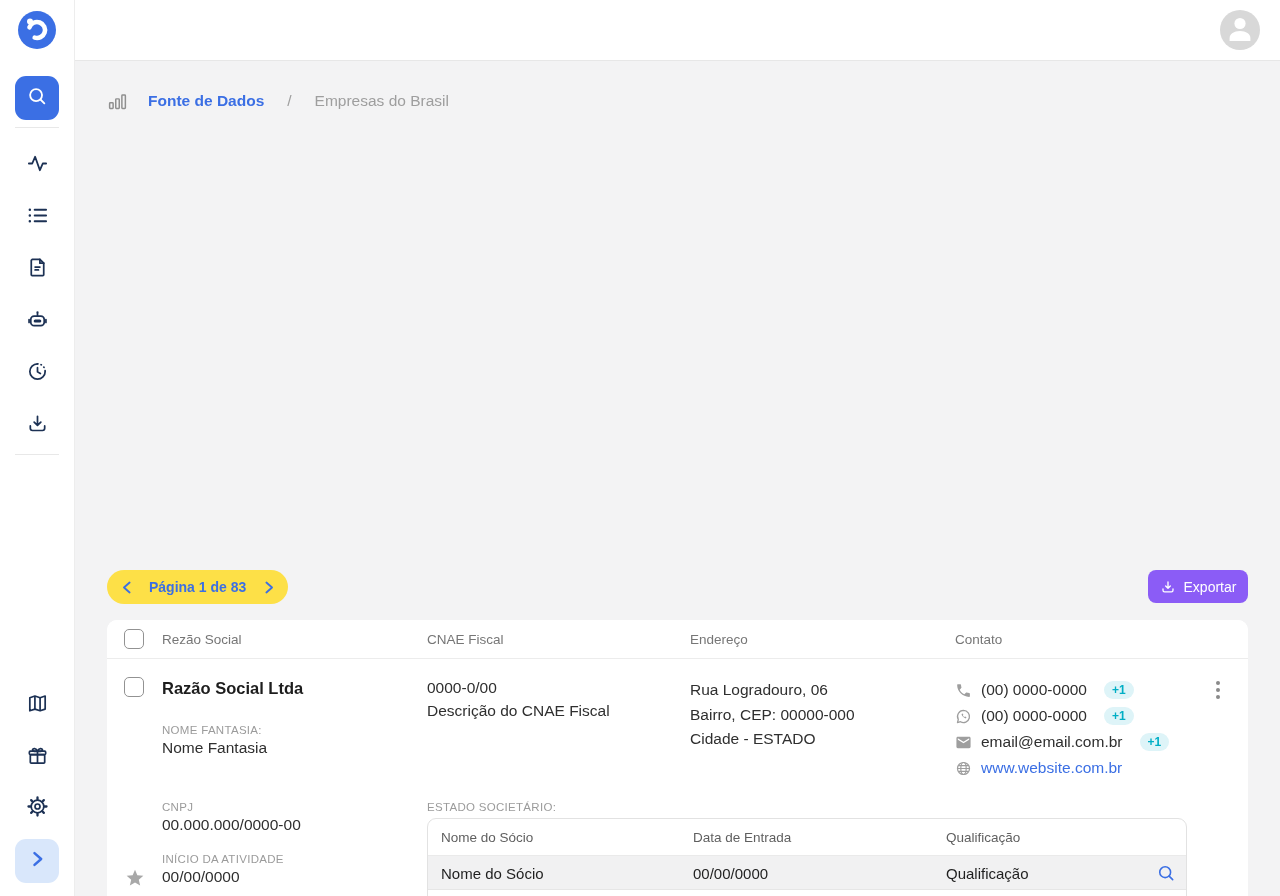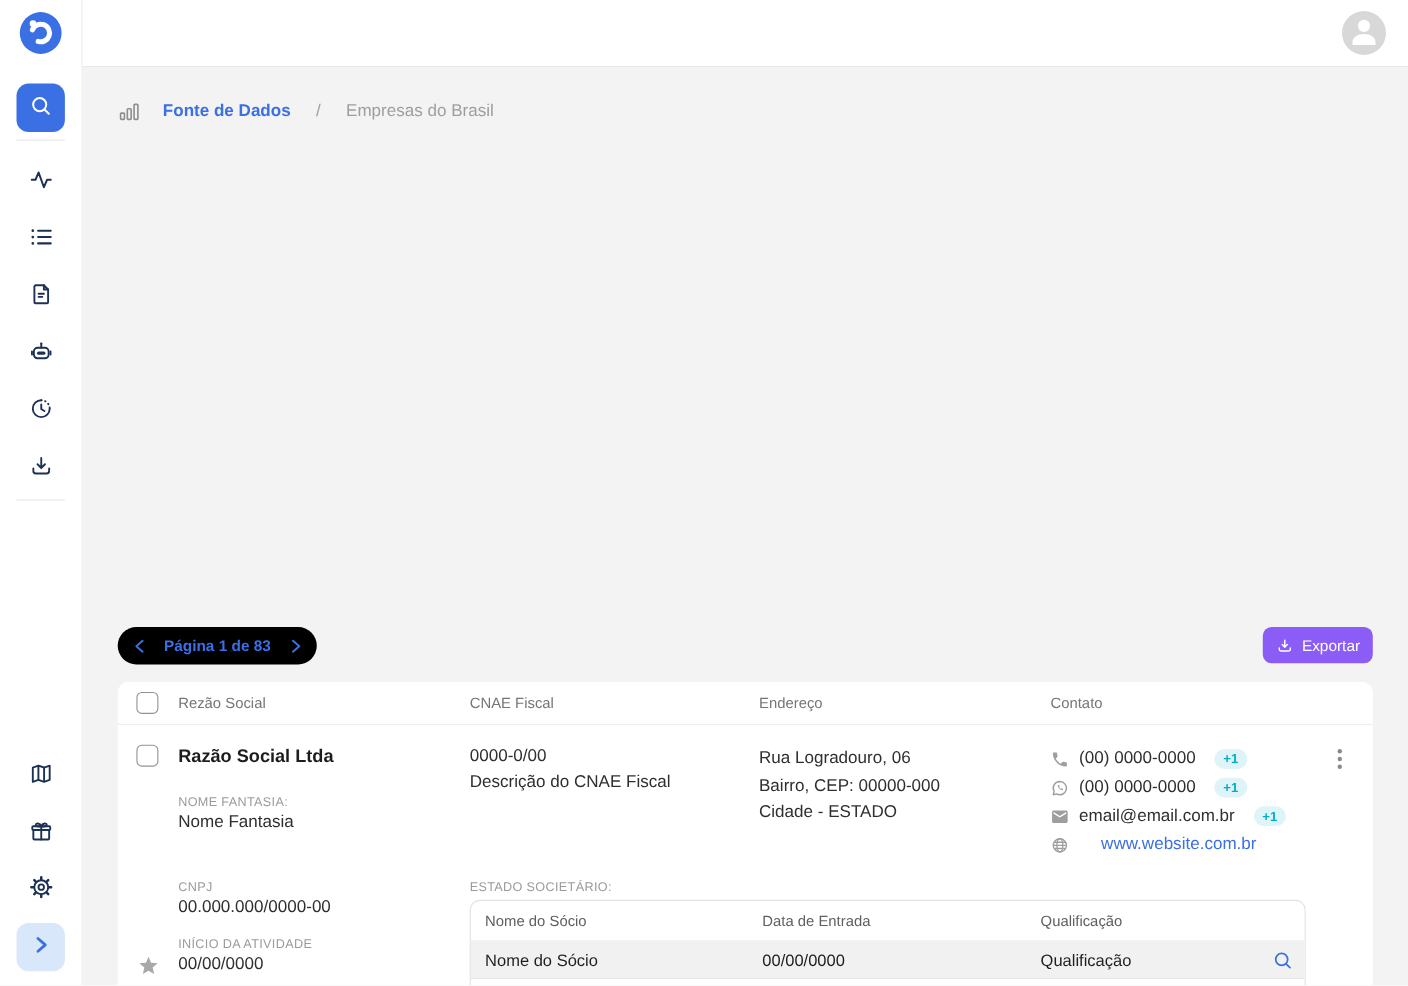--- a/index.html
+++ b/index.html
@@ -17,37 +17,37 @@
   .expand-btn { position:absolute; left:15px; top:839px; width:44px; height:44px; background:#d9e7fb; border-radius:11px; display:flex; align-items:center; justify-content:center; cursor:pointer; }
   
   .topbar { position:absolute; left:75px; top:0; width:1205px; height:61px; background:#fff; border-bottom:1px solid #e7e7e7; z-index:2; }
   .avatar { position:absolute; right:20px; top:10px; width:40px; height:40px; border-radius:50%; background:#d8d8d8; display:flex; align-items:center; justify-content:center; cursor:pointer; }
   
   .breadcrumb { position:absolute; left:107px; top:90px; height:22px; display:flex; align-items:center; gap:20px; font-size:15.5px; }
   .bc-primary { color:#3b6fe4; font-weight:700; cursor:pointer; }
   .bc-sep { color:#9e9e9e; padding:0 3px; }
   .bc-secondary { color:#9e9e9e; }
   
-  .pagination { position:absolute; left:107px; top:570px; height:34px; background:#000000; border-radius:17px; display:flex; align-items:center; padding:0 11px; gap:9px; }
+  .pagination { position:absolute; left:107px; top:570px; height:34px; background:#fde047; border-radius:17px; display:flex; align-items:center; padding:0 11px; gap:9px; }
   .pag-label { font-size:14px; font-weight:700; color:#3b6fe4; padding:0 4px; }
   .pag-chev { width:18px; height:18px; cursor:pointer; display:flex; align-items:center; justify-content:center; }
   .export-btn { position:absolute; left:1148px; top:570px; width:100px; height:33px; background:#8b5cf6; border:none; border-radius:8px; color:#fff; display:flex; align-items:center; justify-content:center; gap:8px; font-size:14px; font-family:inherit; cursor:pointer; }
   
   .card { position:absolute; left:107px; top:620px; width:1141px; height:276px; background:#fff; border-radius:10px 10px 0 0; overflow:hidden; }
   .thead { position:absolute; left:0; top:0; width:1141px; height:39px; border-bottom:1px solid #ececec; background:#fff; }
   .th { position:absolute; top:0; height:39px; display:flex; align-items:center; font-size:13.5px; color:#767676; }
   .checkbox { width:20px; height:20px; border:1.5px solid #929292; border-radius:5px; background:transparent; cursor:pointer; }
   .abs { position:absolute; }
   .mini-label { font-size:11.5px; color:#9b9b9b; letter-spacing:.3px; }
   .val { font-size:15.5px; color:#2f2f2f; }
   .company { font-size:16.5px; font-weight:700; color:#1d1d1d; }
   .badge { display:inline-block; font-size:12px; font-weight:700; color:#00aec5; background:#def4f8; padding:2px 8px; border-radius:10px; margin-left:8px; vertical-align:1px; cursor:pointer; }
   .addr-line { font-size:15.5px; color:#2f2f2f; line-height:24.5px; }
   .contact-row { display:flex; align-items:center; height:26px; gap:9px; font-size:15.5px; color:#2f2f2f; }
-  .link { color:#3b6fe4; cursor:pointer;margin-left:20px; }
+  .link { color:#3b6fe4; cursor:pointer; }
   .kebab { position:absolute; left:1100px; top:55px; width:22px; height:30px; display:flex; flex-direction:column; align-items:center; justify-content:center; gap:3px; cursor:pointer; }
   .kebab i { width:4px; height:4px; border-radius:50%; background:#8a8a8a; }
   
   .subtable { position:absolute; left:320px; top:198px; width:760px; height:96px; border:1px solid #e2e2e2; border-radius:9px; background:#fff; overflow:hidden; }
   .sub-thead { position:relative; height:37px; border-bottom:1px solid #eaeaea; }
   .sub-th { position:absolute; top:0; height:37px; display:flex; align-items:center; font-size:13.5px; color:#5f5f5f; }
   .sub-row { position:relative; height:34px; background:#f1f1f2; border-bottom:1px solid #e6e6e6; }
   .sub-td { position:absolute; top:0; height:34px; display:flex; align-items:center; font-size:15px; color:#1f1f1f; }
   .sub-search { position:absolute; left:728px; top:7px; width:20px; height:20px; cursor:pointer; }
 </style>

